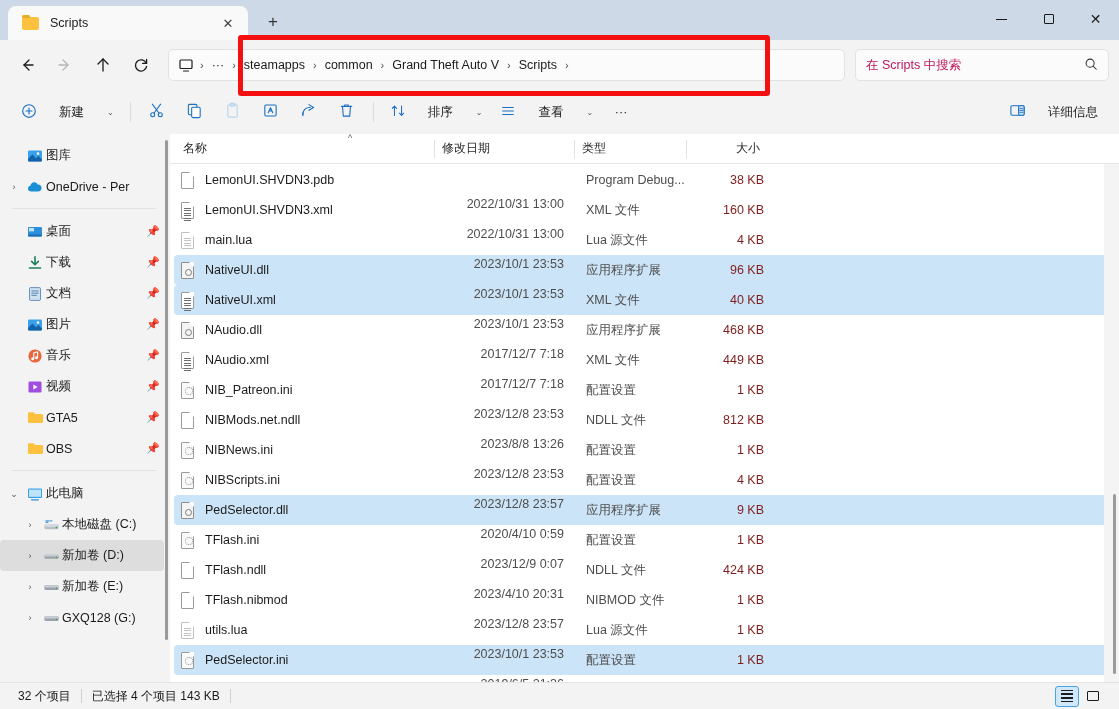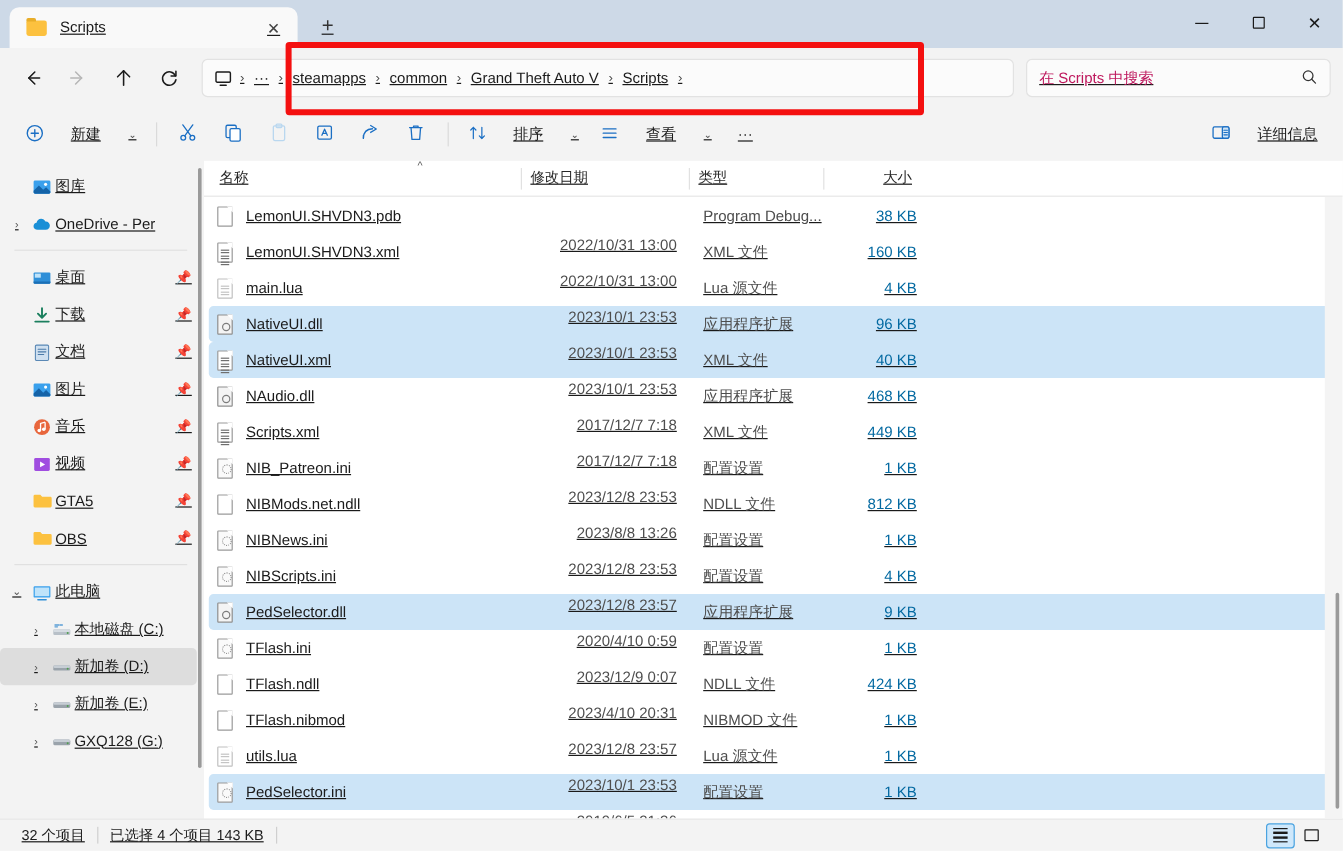--- a/index.html
+++ b/index.html
@@ -8,21 +8,21 @@
     font-family: "Liberation Sans", "DejaVu Sans", sans-serif;
     font-size: 12.5px;
     color: #1a1a1a;
     overflow: hidden;
     background: #ffffff;
   }
   #app {
     position: relative;
     width: 1119px; height: 709px;
     background: #f3f3f3;
-    display: flex; flex-direction: column; text-decoration: underline;
+    display: flex; flex-direction: column;
   }
 
   
   .titlebar {
     height: 40px;
     background: #cdd9e7;
     display: flex; align-items: flex-end;
     position: relative; flex: none;
   }
   .tabstrip { display: flex; align-items: flex-end; height: 40px; padding-left: 8px; }
@@ -160,21 +160,21 @@
   .row {
     height: 30px; display: flex; align-items: center;
     margin: 0 9px 0 4px; border-radius: 4px;
     font-size: 12.5px; color: #1b1b1b;
   }
   .row.sel { background: #cce4f7; }
   .cell { height: 30px; display: flex; align-items: center; padding: 0 8px; overflow: hidden; white-space: nowrap; }
   .cell.c-name { width: 264px; padding-left: 5px; gap: 9px; }
   .cell.c-date { width: 140px; color: #4d4d4d; justify-content: flex-end; padding-right: 14px; margin-top: 47px; }
   .cell.c-type { width: 112px; color: #4d4d4d; }
-  .cell.c-size { width: 84px; justify-content: flex-end; color: #0369a1; padding-right: 10px; }
+  .cell.c-size { width: 84px; justify-content: flex-end; color: #7f1d1d; padding-right: 10px; }
   .fico { width: 17px; height: 19px; flex: none; position: relative; }
 
   
   .doc {
     position: absolute; left: 2px; top: 1px; width: 13px; height: 17px;
     background: #ffffff; border: 1px solid #9a9a9a; border-radius: 1px;
   }
   .doc:after {
     content: ""; position: absolute; right: -1px; top: -1px;
     border-width: 0 5px 5px 0; border-style: solid;
@@ -745,21 +745,21 @@
                   <span class="lines">
                     <i></i>
                     <i></i>
                     <i></i>
                     <i></i>
                     <i></i>
                     <i></i>
                   </span>
                 </span>
               </span>
-              <span>Scripts.xml</span>
+              <span>NAudio.xml</span>
             </div>
             <div class="cell c-date">2017/12/7 7:18</div>
             <div class="cell c-type">XML 文件</div>
             <div class="cell c-size">449 KB</div>
           </div>
           <div class="row">
             <div class="cell c-name">
               <span class="fico">
                 <span class="ini">
                   <span class="cog"></span>

